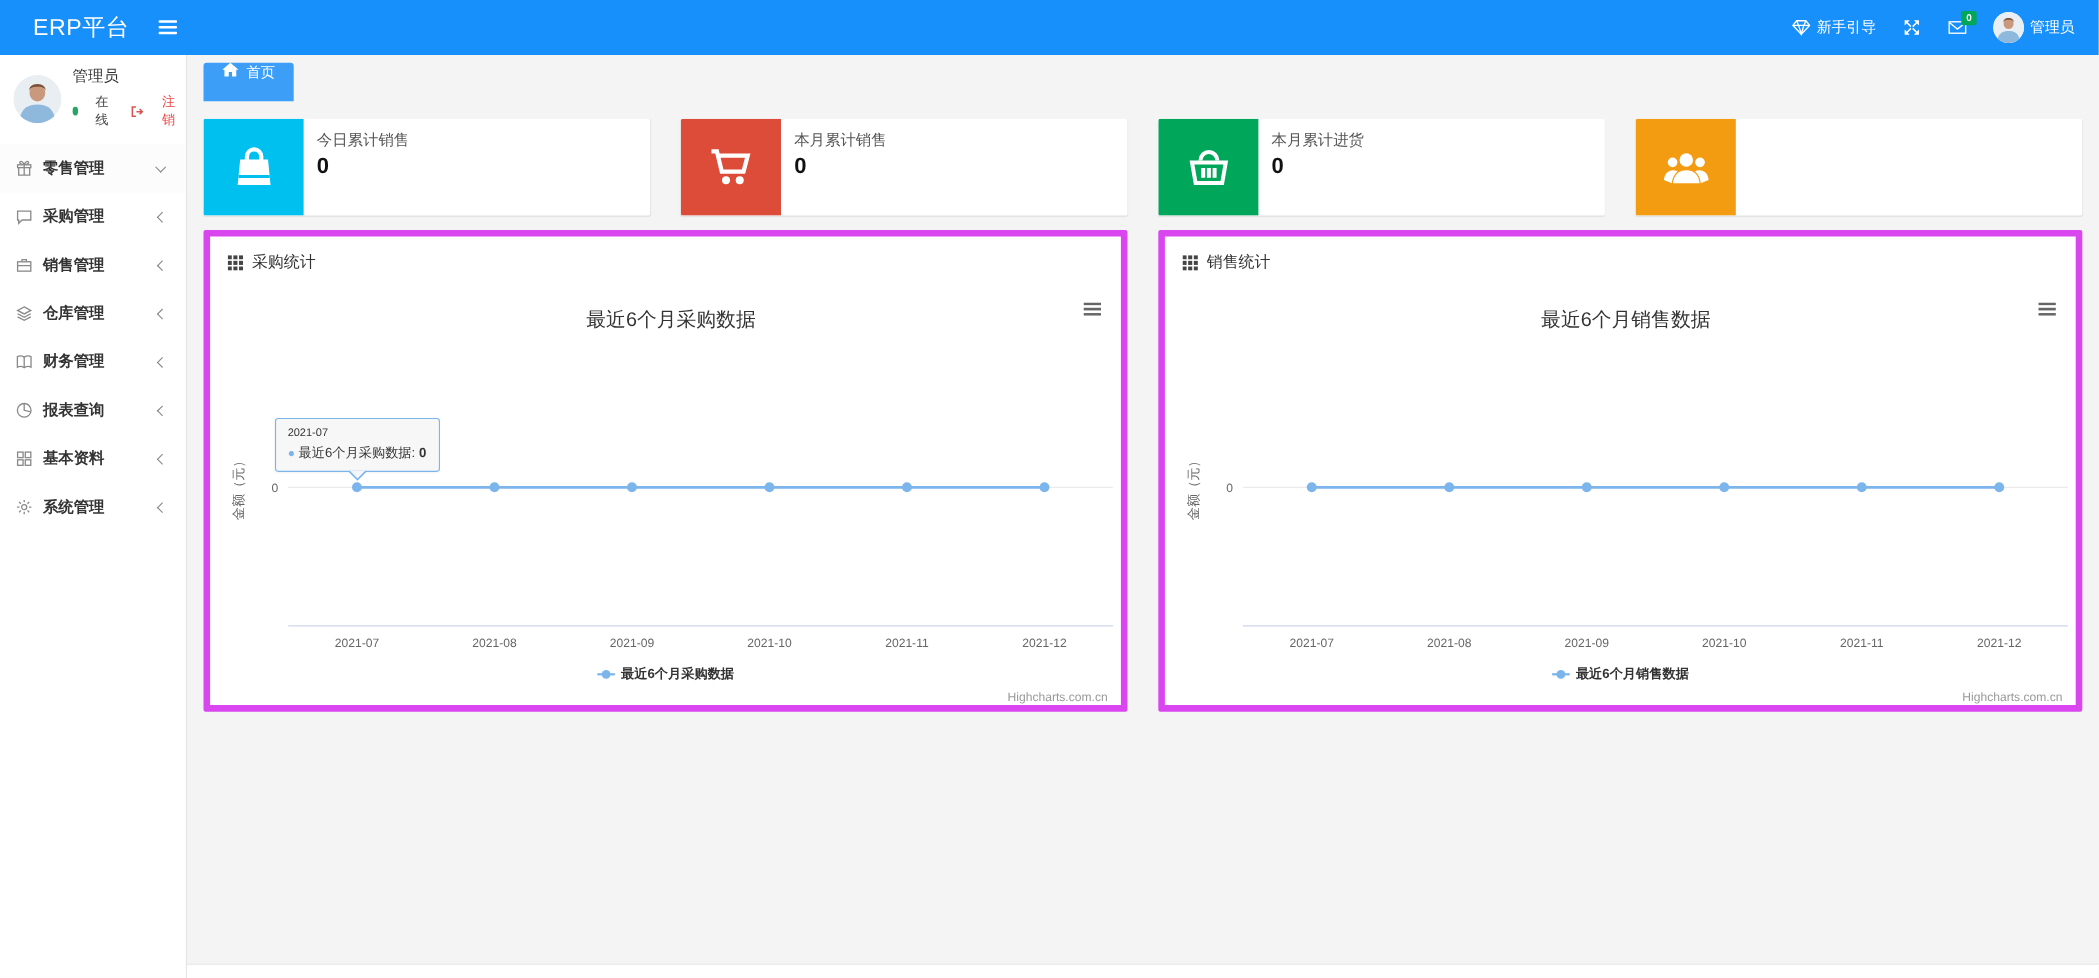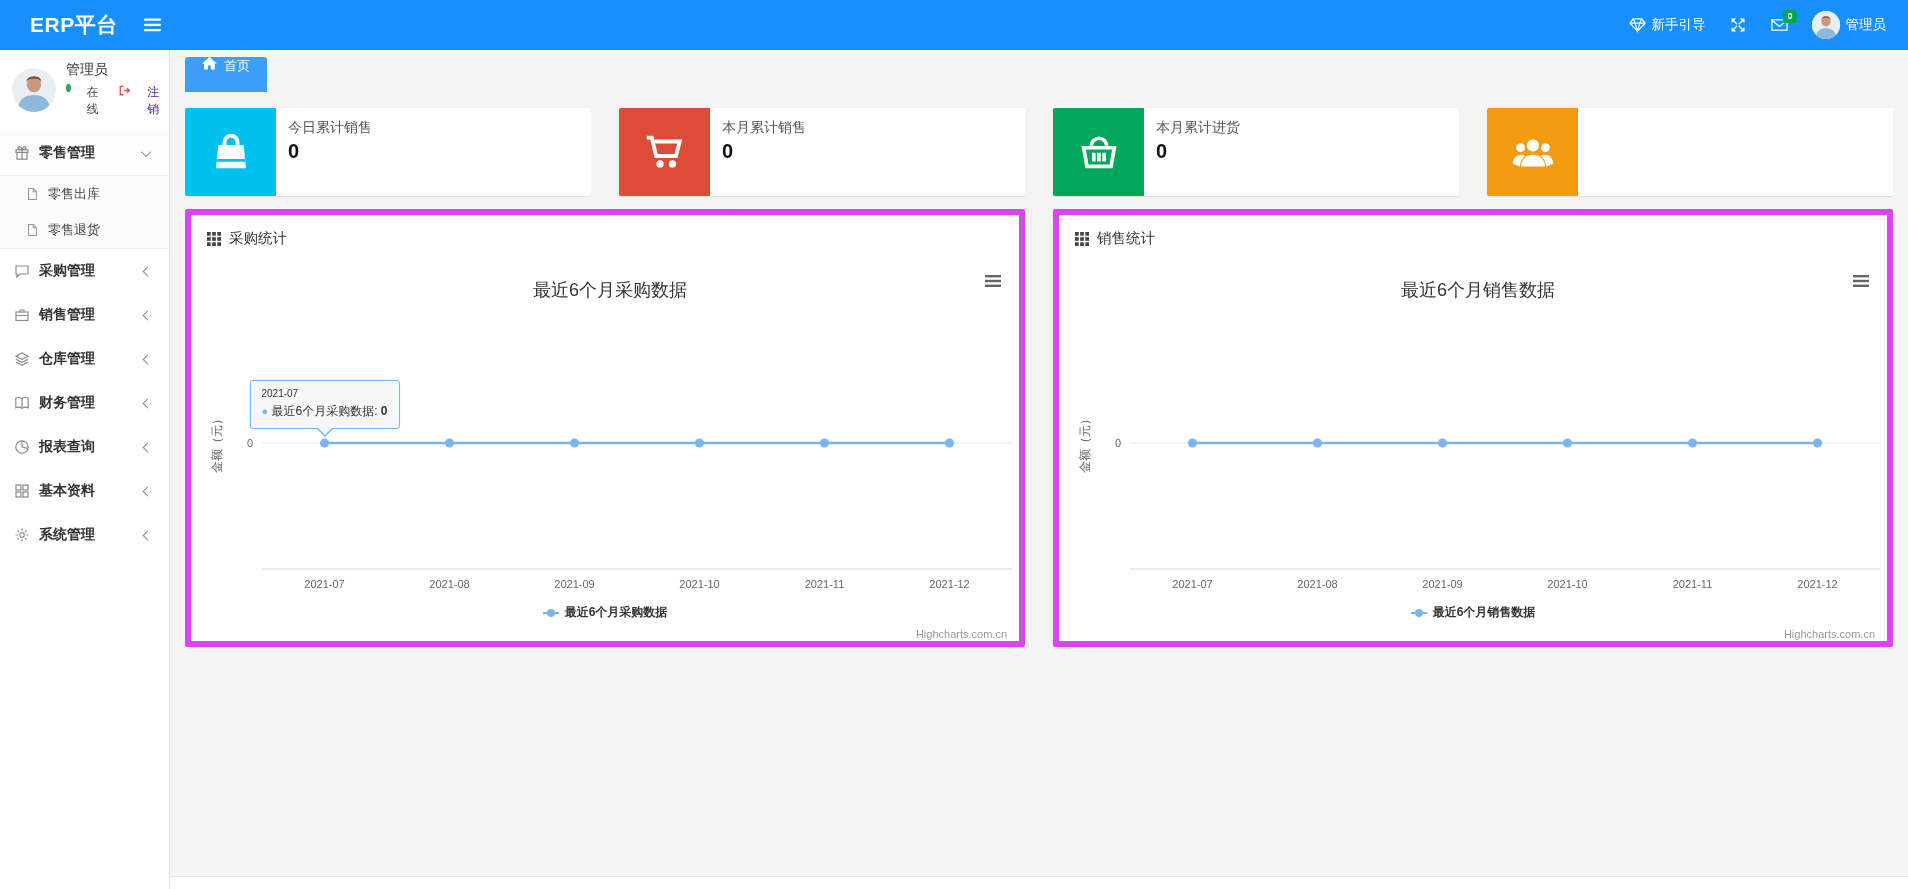--- a/index.html
+++ b/index.html
@@ -1,41 +1,41 @@
 <!DOCTYPE html>
 <html><head>
 <meta charset="utf-8">
 <style>
   * { margin:0; padding:0; box-sizing:border-box; }
   html,body { width:1908px; height:889px; overflow:hidden; }
   body { font-family:"Liberation Sans","DejaVu Sans",sans-serif; background:#f4f4f5; color:#333; font-size:14px; }
 
   
   .navbar { height:50px; background:#1890fb; display:flex; align-items:center; color:#fff; }
-  .brand { font-size:21px; font-weight:bold; padding-left:30px; letter-spacing:.5px;text-align:right; }
+  .brand { font-size:21px; font-weight:normal; padding-left:30px; letter-spacing:.5px;text-align:right; }
   .nav-toggle { margin-left:26px; width:20px; height:16px; cursor:pointer; display:flex; align-items:center; }
   .nav-right { margin-left:auto; display:flex; align-items:center; gap:24px; padding-right:22px; font-size:13.5px; }
   .nav-item { display:flex; align-items:center; gap:6px; cursor:pointer; }
   .nav-ico { width:17px; height:16px; display:inline-flex; }
   .msg-wrap { position:relative; }
   .nav-badge { position:absolute; top:-7px; right:-9px; background:#00a65a; color:#fff; font-size:9px; line-height:1; padding:2px 4px; border-radius:2px; font-weight:bold; }
   .avatar-sm { width:28px; height:28px; border-radius:50%; overflow:hidden; background:#fff; }
 
   
   .layout { display:flex; height:839px; }
   .sidebar { width:170px; background:#fff; border-right:1px solid #e4e4e4; flex-shrink:0; overflow:hidden; }
   .main { flex:1; display:flex; flex-direction:column; overflow:hidden; }
 
   
   .user-panel { display:flex; align-items:center; gap:10px; padding:11px 10px 13px 12px; }
   .avatar-lg { width:44px; height:44px; border-radius:50%; overflow:hidden; flex-shrink:0; }
   .uname { font-size:14px; color:#333; margin-bottom:5px; }
-  .ustatus { font-size:12px; color:#444; display:flex; align-items:flex-start; gap:16px; }
+  .ustatus { font-size:12px; color:#444; display:flex; align-items:center; gap:16px; }
   .dot { width:8px; height:8px; border-radius:50%; background:#28a463; display:inline-block; }
-  .ustatus a { color:#4c1d95; text-decoration:none; }
+  .ustatus a { color:#ef4444; text-decoration:none; }
   .sidebar ul { list-style:none; }
   .mi { display:flex; align-items:center; gap:9px; padding:13px 14px; font-size:14px; color:#333; cursor:pointer; font-weight:bold; }
   .mi.active { background:#fcfcfc; }
   .mico { width:16px; height:16px; display:inline-flex; flex-shrink:0; }
   .chev { width:7px; height:7px; border-left:1.6px solid #888; border-bottom:1.6px solid #888; margin-left:auto; margin-right:4px; }
   .chev-left { transform:rotate(45deg); }
   .chev-down { transform:rotate(-45deg) translateY(-2px); }
   .submenu { background:#fbfbfb; border-top:1px solid #f0f0f0; border-bottom:1px solid #f0f0f0; }
   .smi { display:flex; align-items:center; gap:9px; padding:9px 14px 9px 25px; font-size:13px; color:#444; cursor:pointer; }
   .smi .mico { width:14px; height:14px; }
@@ -160,44 +160,20 @@
             <span class="mico">
               <svg viewBox="0 0 16 16" fill="none" stroke="#8a8a8a" stroke-width="1.2">
                 <rect x="2" y="4.8" width="12" height="2.6"></rect>
                 <path d="M3 7.4v6.8h10V7.4M8 4.8v9.4"></path>
                 <path d="M8 4.6C7 2 5.2 1.2 4.3 2.1 3.4 3 4.5 4.6 8 4.6zM8 4.6c1-2.6 2.8-3.4 3.7-2.5.9.9-.2 2.5-3.7 2.5z"></path>
               </svg>
             </span>
             <span class="mlabel">零售管理</span>
             <span class="chev chev-down"></span>
           </a>
-          <ul class="submenu">
-            <li>
-              <a class="smi">
-                <span class="mico">
-                  <svg viewBox="0 0 16 16" fill="none" stroke="#9a9a9a" stroke-width="1.2">
-                    <path d="M4 1.8h5.6L13 5.2v9H4z"></path>
-                    <path d="M9.4 1.8v3.6H13"></path>
-                  </svg>
-                </span>
-                <span>零售出库</span>
-              </a>
-            </li>
-            <li>
-              <a class="smi">
-                <span class="mico">
-                  <svg viewBox="0 0 16 16" fill="none" stroke="#9a9a9a" stroke-width="1.2">
-                    <path d="M4 1.8h5.6L13 5.2v9H4z"></path>
-                    <path d="M9.4 1.8v3.6H13"></path>
-                  </svg>
-                </span>
-                <span>零售退货</span>
-              </a>
-            </li>
-          </ul>
         </li>
         <li>
           <a class="mi">
             <span class="mico">
               <svg viewBox="0 0 16 16" fill="none" stroke="#8a8a8a" stroke-width="1.2">
                 <path d="M2 3h12v8H6l-3 3v-3H2z"></path>
               </svg>
             </span>
             <span class="mlabel">采购管理</span>
             <span class="chev chev-left"></span>

